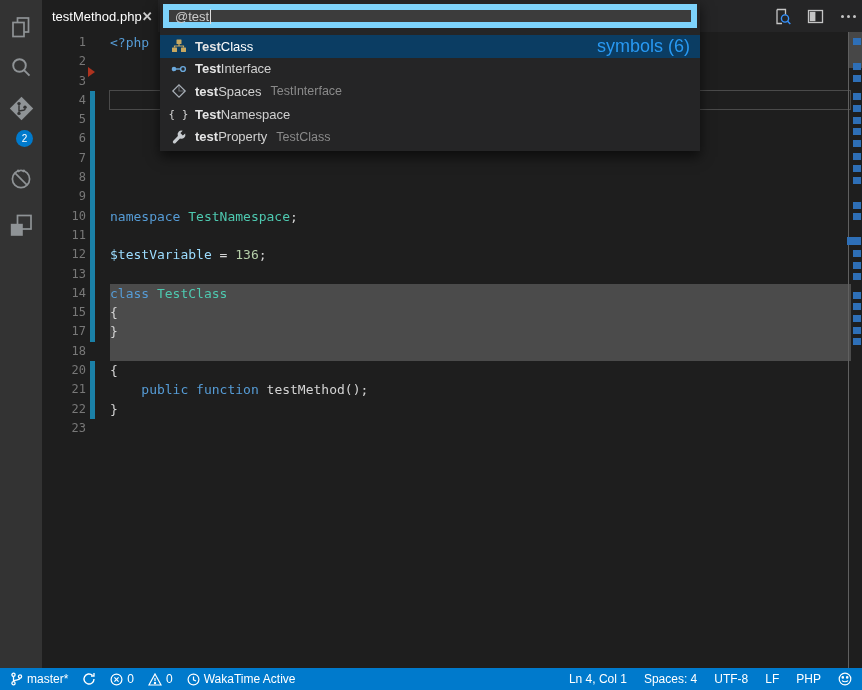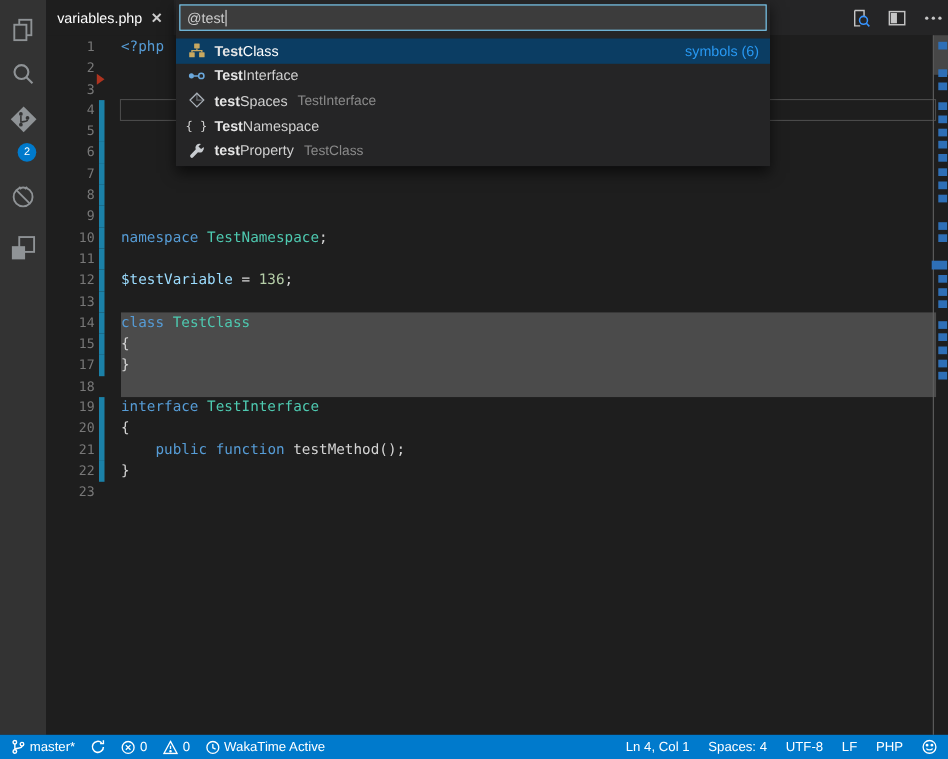--- a/index.html
+++ b/index.html
@@ -36,28 +36,28 @@
 
   
   .overview { position:absolute; right:0; top:0; width:16px; height:636px; }
   .ov-border { position:absolute; left:2px; top:0; width:1px; height:100%; background:#606060; }
   .ov-slider { position:absolute; right:0; top:0; width:13px; height:36px; background:#4f4f4f; opacity:0.85; }
   .ov-mark { position:absolute; right:1px; width:8px; height:7px; background:#2e6fb7; }
   .ov-mark.wide { right:1px; width:14px; height:8px; }
 
   
   .quickopen { position:absolute; left:160px; top:0; width:540px; background:#252526; box-shadow:0 6px 12px rgba(0,0,0,0.6); z-index:10; padding-bottom:3px; }
-  .qo-input { margin:4px 3px 7px 3px; height:24px; background:#3c3c3c; border:1px solid #7dd3fc; color:#cccccc; font-size:13px; display:flex; align-items:center; padding:0 6px; }
+  .qo-input { margin:4px 3px 7px 3px; height:24px; background:#3c3c3c; border:6px solid #7dd3fc; color:#cccccc; font-size:13px; display:flex; align-items:center; padding:0 6px; }
   .qo-caret { width:1px; height:15px; background:#dddddd; margin-left:1px; }
   .qo-row { height:22.6px; display:flex; align-items:center; padding:0 10px; font-size:13px; color:#d0d0d0; cursor:pointer; }
   .qo-row.selected { background:#0b3d63; color:#ffffff; }
   .qo-icon { width:17px; height:16px; margin-right:8px; display:flex; align-items:center; justify-content:center; flex:none; }
   .qo-match { color:#e5e5e5; font-weight:bold; }
   .qo-detail { color:#8a8a8a; margin-left:9px; font-size:12.5px; }
-  .qo-meta { margin-left:auto; color:#2899f3; font-size:13px; }
+  .qo-meta { margin-left:auto; color:#2899f3; font-size:18px; }
   .ns-glyph { font-family:"DejaVu Sans Mono", monospace; font-size:11px; color:#d4d4d4; }
 
   
   .statusbar { position:absolute; left:0; top:668px; width:862px; height:22px; background:#007acc; color:#ffffff; display:flex; align-items:center; font-size:12px; padding:0 10px; }
   .sb-left { display:flex; align-items:center; gap:14px;text-align:right; }
   .sb-right { margin-left:auto; display:flex; align-items:center; gap:17px; }
   .sb-item { display:flex; align-items:center; gap:4px; cursor:pointer; }
   .sb-item svg { display:block; }
 </style>
 </head>
@@ -109,21 +109,21 @@
           <svg width="26" height="26" viewBox="0 0 26 26">
             <rect x="9.5" y="2.5" width="13.5" height="13.5" fill="none" stroke="#8f9396" stroke-width="1.7"></rect>
             <rect x="2.8" y="10.8" width="12" height="12" fill="#8f9396"></rect>
           </svg>
         </span>
     </div>
   </div>
 
   <div class="tabbar">
     <div class="tab">
-      <span>variables.php</span>
+      <span>testMethod.php</span>
       <span class="tab-close">✕</span>
     </div>
     <div class="editor-actions">
       <span class="ea-btn">
           <svg width="19" height="19" viewBox="0 0 19 19" fill="none">
             <path d="M4 2.5 h8.5 v5" stroke="#c5c5c5" stroke-width="1.3"></path>
             <path d="M4 2.5 v14 h5" stroke="#c5c5c5" stroke-width="1.3"></path>
             <circle cx="12" cy="11.5" r="3.6" stroke="#3794ff" stroke-width="1.4"></circle>
             <line x1="14.6" y1="14.2" x2="17.3" y2="17" stroke="#3794ff" stroke-width="1.4"></line>
           </svg>
@@ -158,21 +158,20 @@
         <div class="line"><div class="ln">8</div><div class="gut"><div class="mod-bar"></div></div><div class="code"></div></div>
         <div class="line"><div class="ln">9</div><div class="gut"><div class="mod-bar"></div></div><div class="code"></div></div>
         <div class="line"><div class="ln">10</div><div class="gut"><div class="mod-bar"></div></div><div class="code"><span class="tok-kw">namespace</span><span class="tok-plain"> </span><span class="tok-type">TestNamespace</span><span class="tok-plain">;</span></div></div>
         <div class="line"><div class="ln">11</div><div class="gut"><div class="mod-bar"></div></div><div class="code"></div></div>
         <div class="line"><div class="ln">12</div><div class="gut"><div class="mod-bar"></div></div><div class="code"><span class="tok-var">$testVariable</span><span class="tok-plain"> = </span><span class="tok-num">136</span><span class="tok-plain">;</span></div></div>
         <div class="line"><div class="ln">13</div><div class="gut"><div class="mod-bar"></div></div><div class="code"></div></div>
         <div class="line"><div class="ln">14</div><div class="gut"><div class="mod-bar"></div></div><div class="code"><span class="tok-kw">class</span><span class="tok-plain"> </span><span class="tok-type">TestClass</span></div></div>
         <div class="line"><div class="ln">15</div><div class="gut"><div class="mod-bar"></div></div><div class="code"><span class="tok-plain">{</span></div></div>
         <div class="line"><div class="ln">17</div><div class="gut"><div class="mod-bar"></div></div><div class="code"><span class="tok-plain">}</span></div></div>
         <div class="line"><div class="ln">18</div><div class="gut"></div><div class="code"></div></div>
-        <div class="line"><div class="ln">19</div><div class="gut"><div class="mod-bar"></div></div><div class="code"><span class="tok-kw">interface</span><span class="tok-plain"> </span><span class="tok-type">TestInterface</span></div></div>
         <div class="line"><div class="ln">20</div><div class="gut"><div class="mod-bar"></div></div><div class="code"><span class="tok-plain">{</span></div></div>
         <div class="line"><div class="ln">21</div><div class="gut"><div class="mod-bar"></div></div><div class="code"><span class="tok-plain">    </span><span class="tok-kw">public</span><span class="tok-plain"> </span><span class="tok-kw">function</span><span class="tok-plain"> </span><span class="tok-plain">testMethod();</span></div></div>
         <div class="line"><div class="ln">22</div><div class="gut"><div class="mod-bar"></div></div><div class="code"><span class="tok-plain">}</span></div></div>
         <div class="line"><div class="ln">23</div><div class="gut"></div><div class="code"></div></div>
       </div>
     <div class="overview">
       <div class="ov-border"></div>
       <div class="ov-slider"></div>
       <div id="ov-marks">
           <div class="ov-mark" style="top: 6px;"></div>

